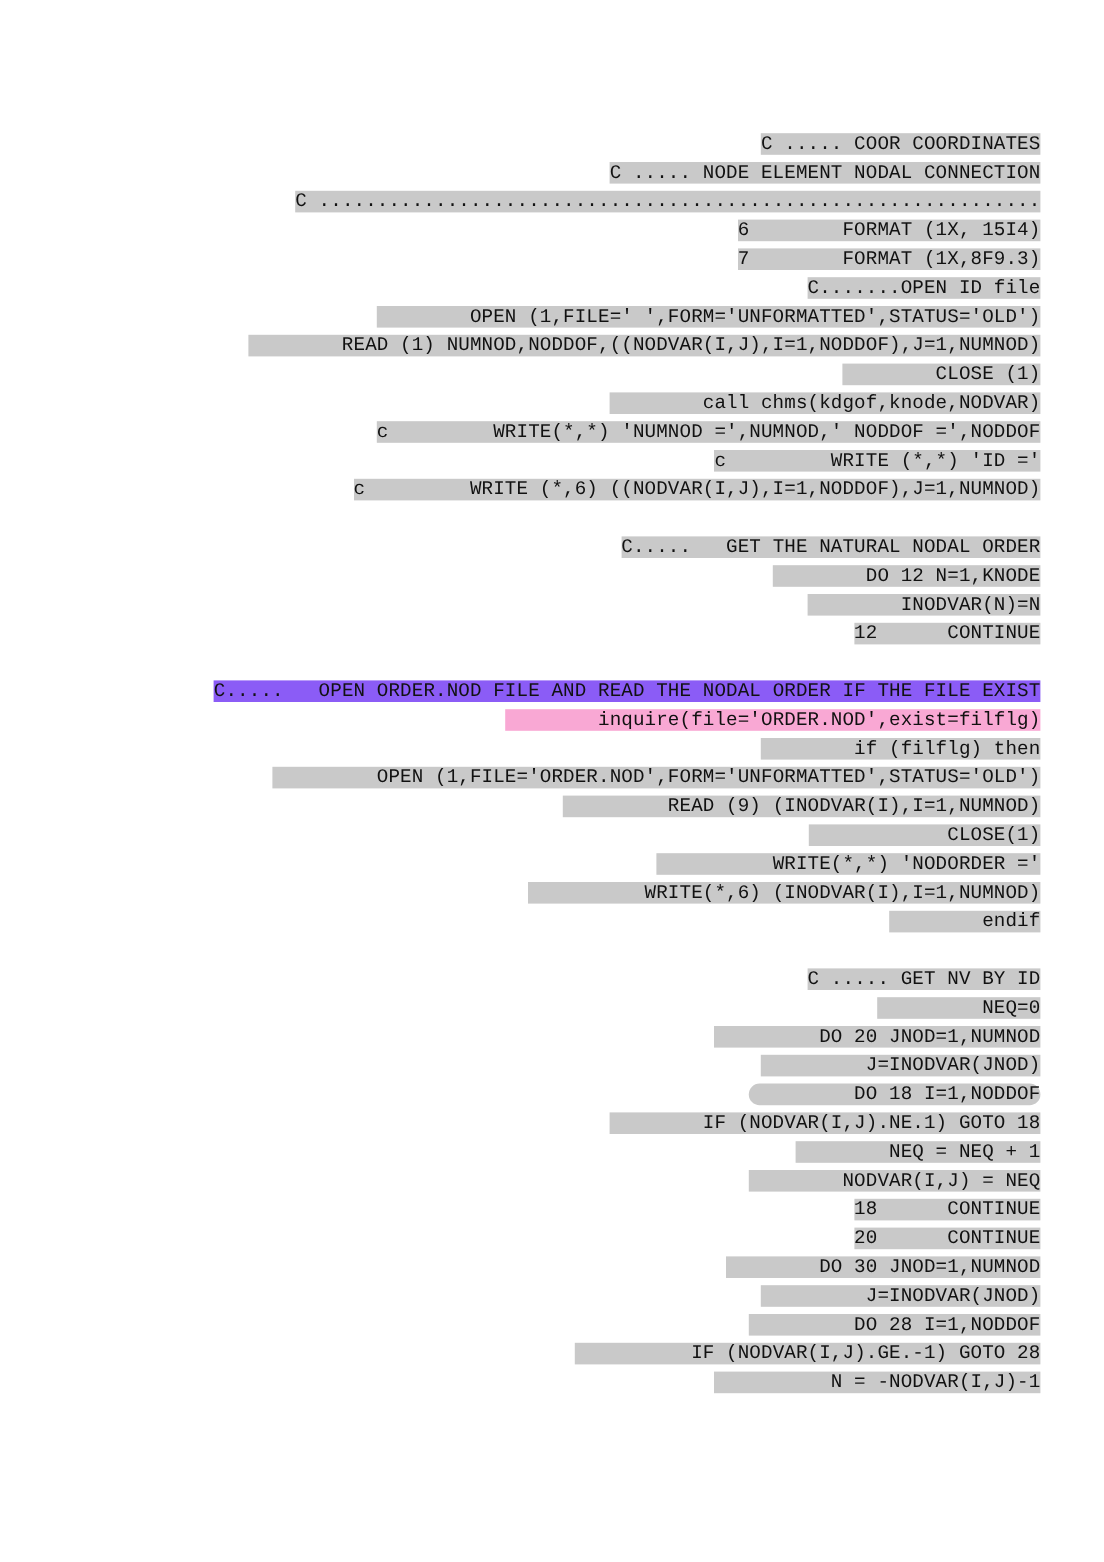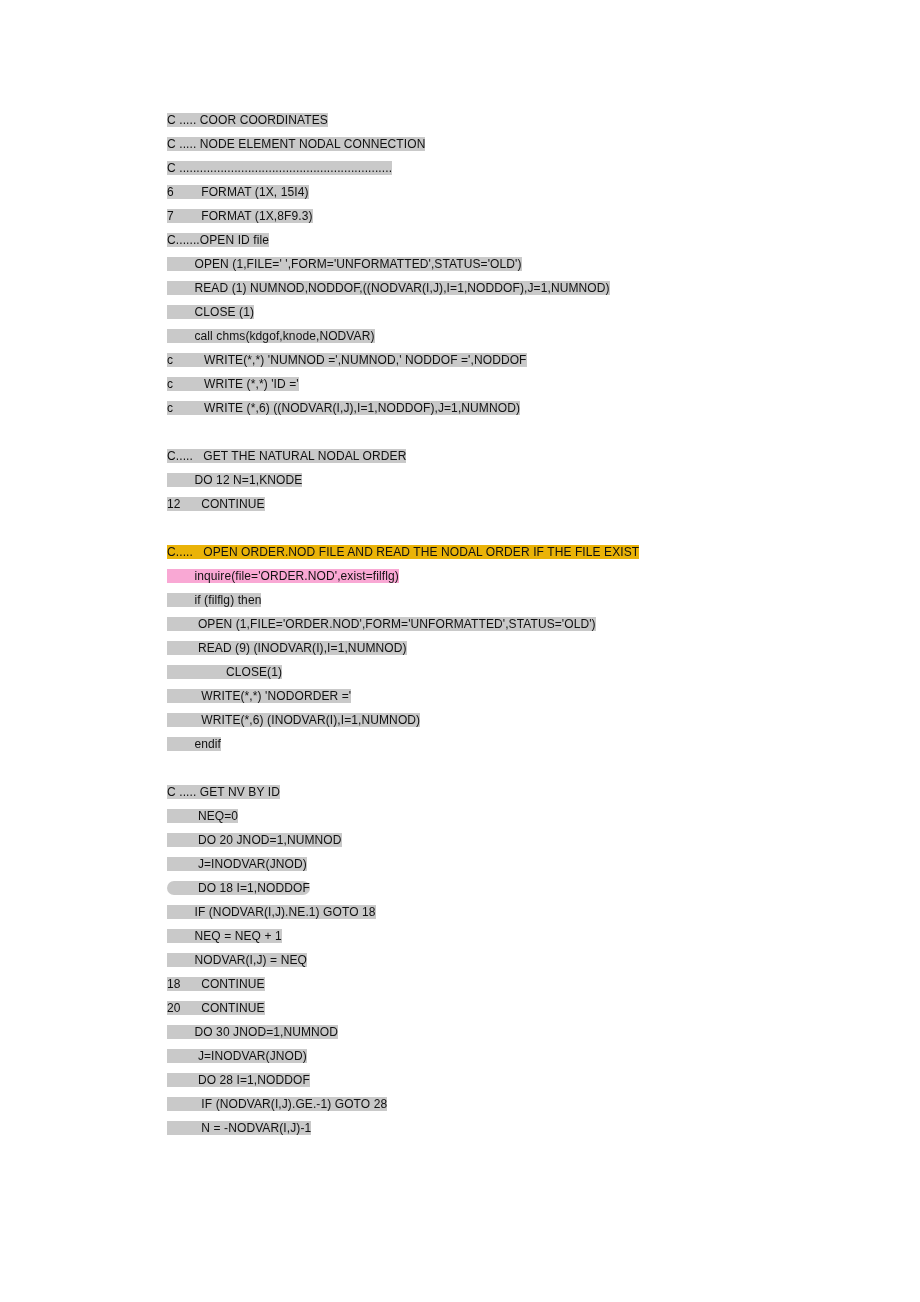--- a/index.html
+++ b/index.html
@@ -28,25 +28,26 @@
   #code-listing {
     position: absolute;
     left: 167px;
     top: 108px;
     width: 700px;
   }
 
   .code-line {
     height: 24px;
     line-height: 24px;
-    font-size: 12px;
+    font-size: 16px;
     color: #111111;
     white-space: pre;
     letter-spacing: 0.1px;
-    font-family: Liberation Sans, sans-serif;
+    font-family: Liberation Mono, monospace;
+    text-align: right;
   }
 
   
   .code-line > .hl {
     background-color: #c9c9c9;
     box-shadow: 0 0 0 0 transparent;
     padding: 0;
     display: inline;
     white-space: pre;
   }
@@ -72,23 +73,24 @@
       <div class="code-line"><span class="hl" style="background-color: rgb(201, 201, 201);">        OPEN (1,FILE=' ',FORM='UNFORMATTED',STATUS='OLD')</span></div>
       <div class="code-line"><span class="hl" style="background-color: rgb(201, 201, 201);">        READ (1) NUMNOD,NODDOF,((NODVAR(I,J),I=1,NODDOF),J=1,NUMNOD)</span></div>
       <div class="code-line"><span class="hl" style="background-color: rgb(201, 201, 201);">        CLOSE (1)</span></div>
       <div class="code-line"><span class="hl" style="background-color: rgb(201, 201, 201);">        call chms(kdgof,knode,NODVAR)</span></div>
       <div class="code-line"><span class="hl" style="background-color: rgb(201, 201, 201);">c         WRITE(*,*) 'NUMNOD =',NUMNOD,' NODDOF =',NODDOF</span></div>
       <div class="code-line"><span class="hl" style="background-color: rgb(201, 201, 201);">c         WRITE (*,*) 'ID ='</span></div>
       <div class="code-line"><span class="hl" style="background-color: rgb(201, 201, 201);">c         WRITE (*,6) ((NODVAR(I,J),I=1,NODDOF),J=1,NUMNOD)</span></div>
       <div class="code-line blank"><span class="hl" style="background-color: transparent;"></span></div>
       <div class="code-line"><span class="hl" style="background-color: rgb(201, 201, 201);">C.....   GET THE NATURAL NODAL ORDER</span></div>
       <div class="code-line"><span class="hl" style="background-color: rgb(201, 201, 201);">        DO 12 N=1,KNODE</span></div>
+      <div class="code-line"><span class="hl" style="background-color: rgb(201, 201, 201);">        INODVAR(N)=N</span></div>
       <div class="code-line"><span class="hl" style="background-color: rgb(201, 201, 201);">12      CONTINUE</span></div>
       <div class="code-line blank"><span class="hl" style="background-color: transparent;"></span></div>
-      <div class="code-line"><span class="hl" style="background-color: #eab308; margin-top: 20px;">C.....   OPEN ORDER.NOD FILE AND READ THE NODAL ORDER IF THE FILE EXIST</span></div>
+      <div class="code-line"><span class="hl" style="background-color: #8b5cf6; margin-top: 20px;">C.....   OPEN ORDER.NOD FILE AND READ THE NODAL ORDER IF THE FILE EXIST</span></div>
       <div class="code-line"><span class="hl" style="background-color: #f9a8d4;">        inquire(file='ORDER.NOD',exist=filflg)</span></div>
       <div class="code-line"><span class="hl" style="background-color: rgb(201, 201, 201);">        if (filflg) then</span></div>
       <div class="code-line"><span class="hl" style="background-color: rgb(201, 201, 201);">         OPEN (1,FILE='ORDER.NOD',FORM='UNFORMATTED',STATUS='OLD')</span></div>
       <div class="code-line"><span class="hl" style="background-color: rgb(201, 201, 201);">         READ (9) (INODVAR(I),I=1,NUMNOD)</span></div>
       <div class="code-line"><span class="hl" style="background-color: rgb(201, 201, 201); padding-left: 28px;">         CLOSE(1)</span></div>
       <div class="code-line"><span class="hl" style="background-color: rgb(201, 201, 201);">          WRITE(*,*) 'NODORDER ='</span></div>
       <div class="code-line"><span class="hl" style="background-color: rgb(201, 201, 201);">          WRITE(*,6) (INODVAR(I),I=1,NUMNOD)</span></div>
       <div class="code-line"><span class="hl" style="background-color: rgb(201, 201, 201);">        endif</span></div>
       <div class="code-line blank"><span class="hl" style="background-color: transparent;"></span></div>
       <div class="code-line"><span class="hl" style="background-color: rgb(201, 201, 201);">C ..... GET NV BY ID</span></div>

